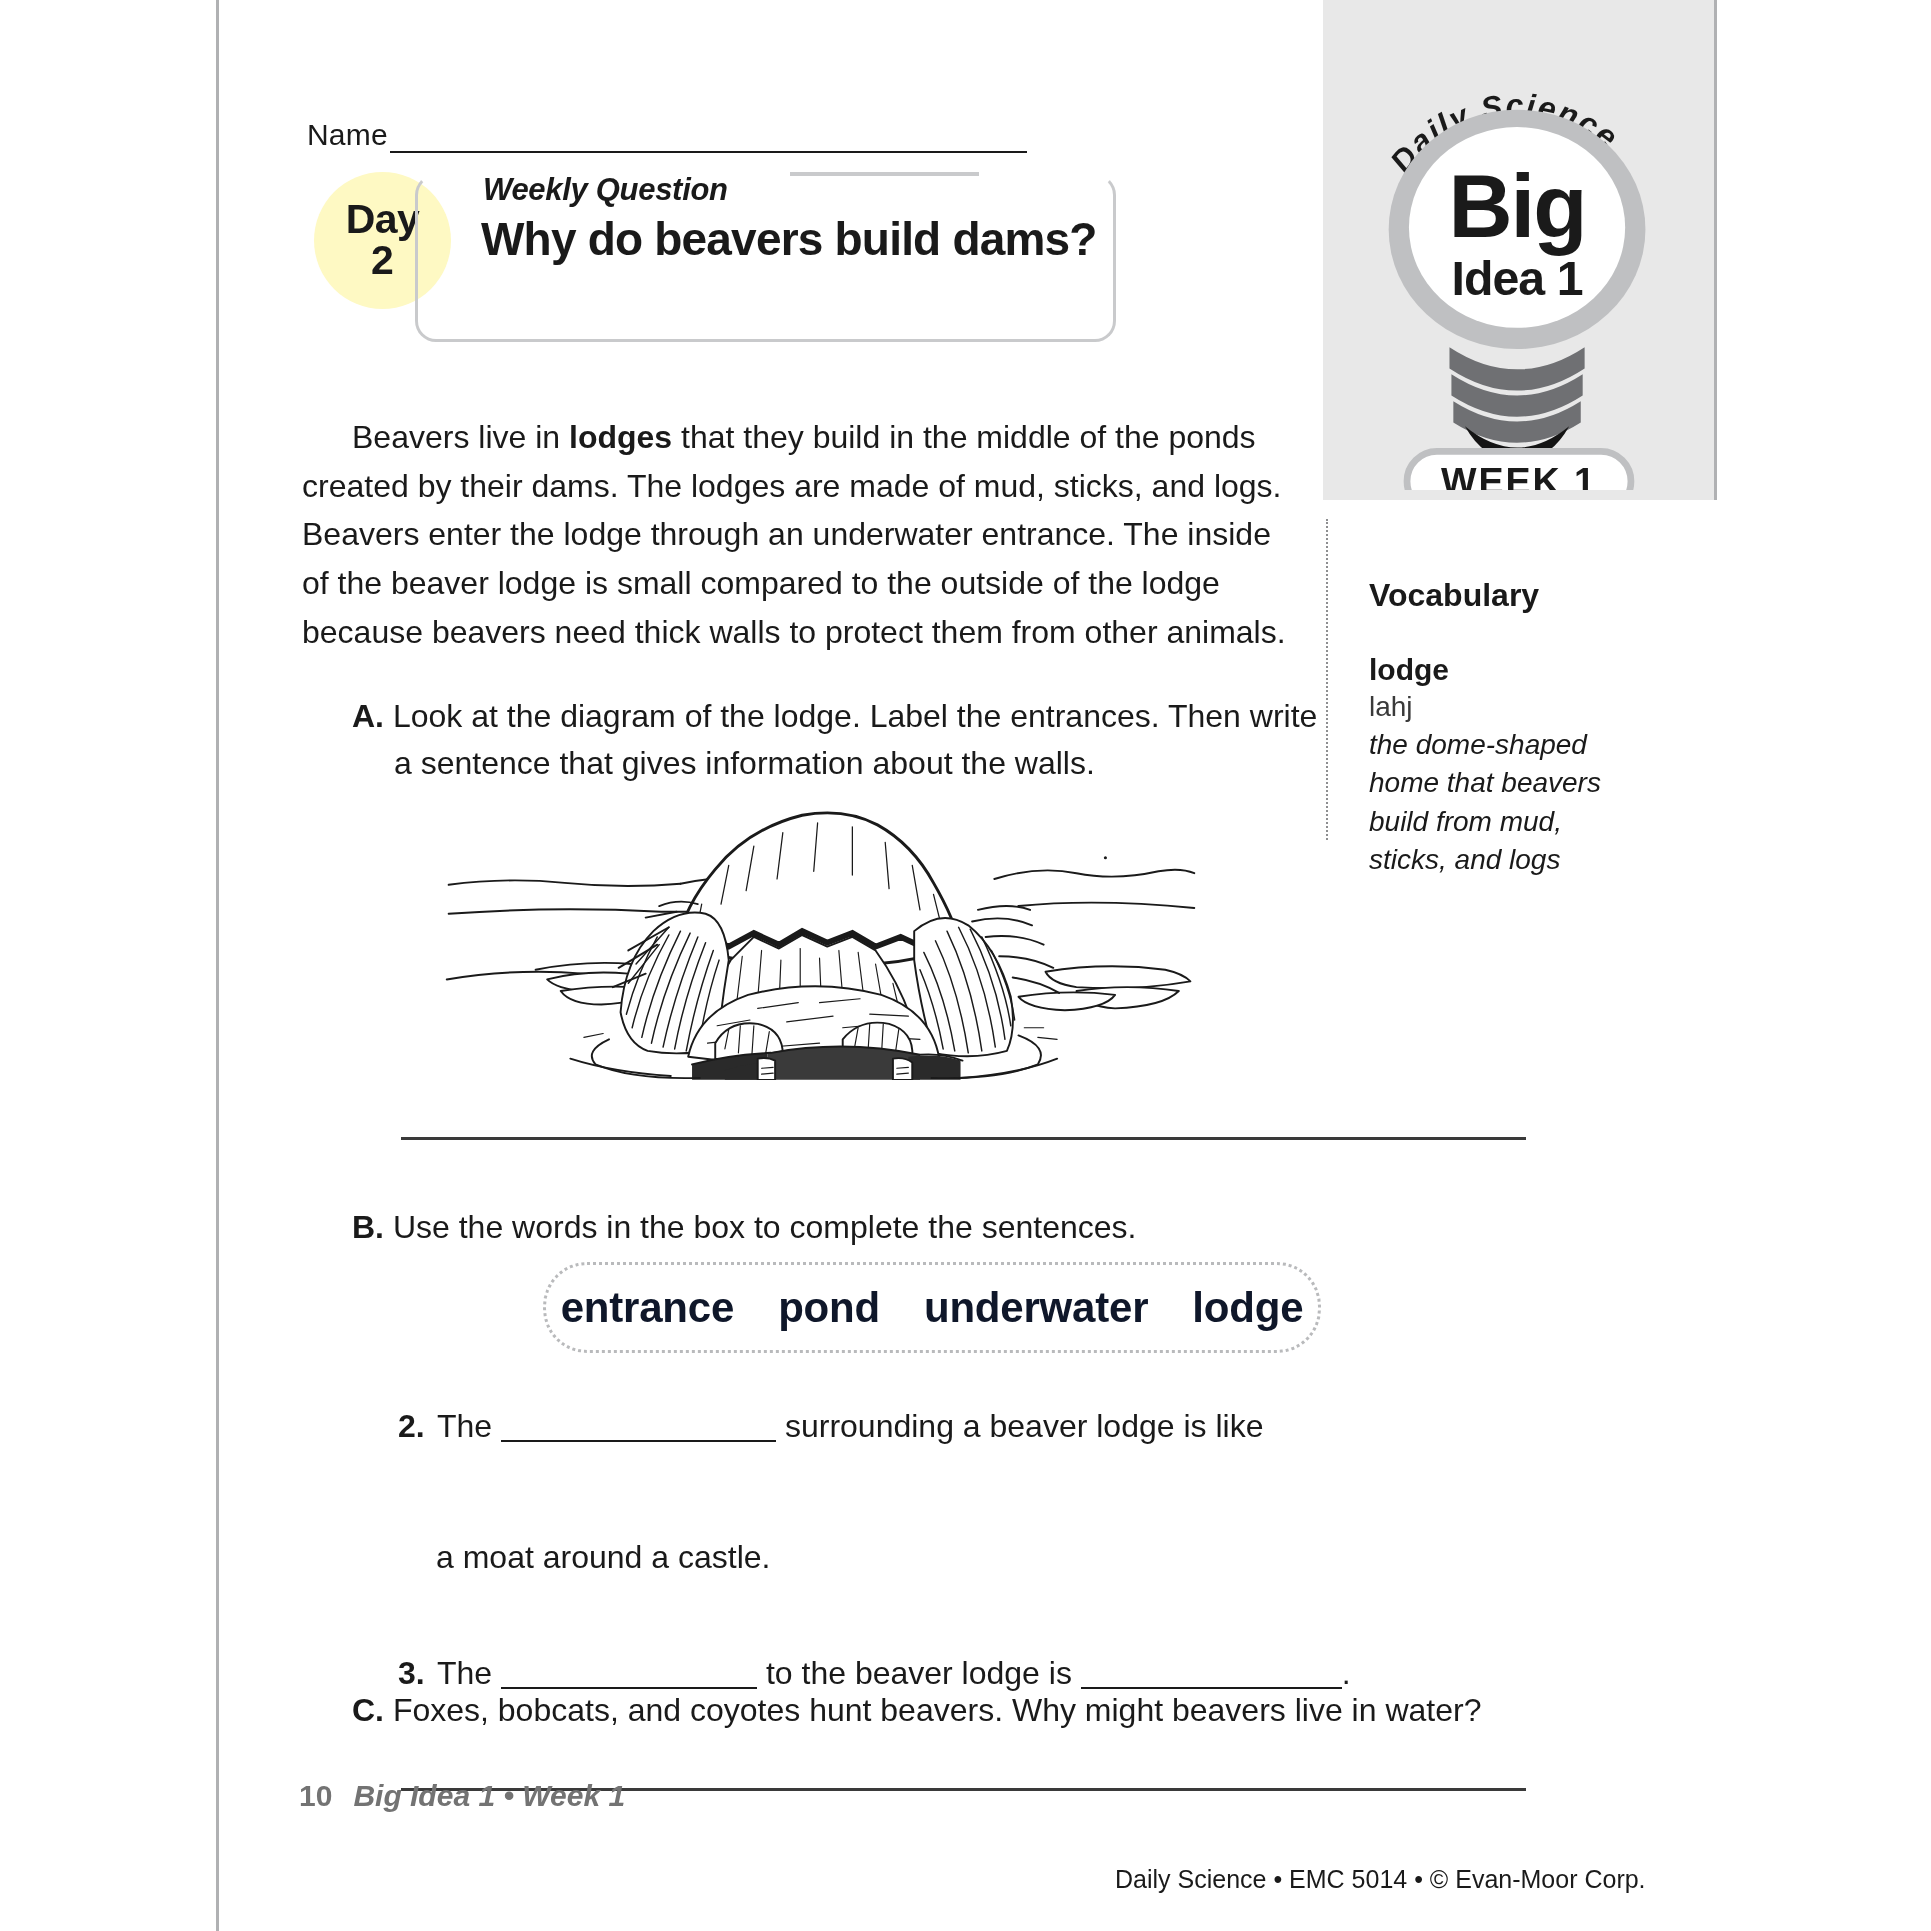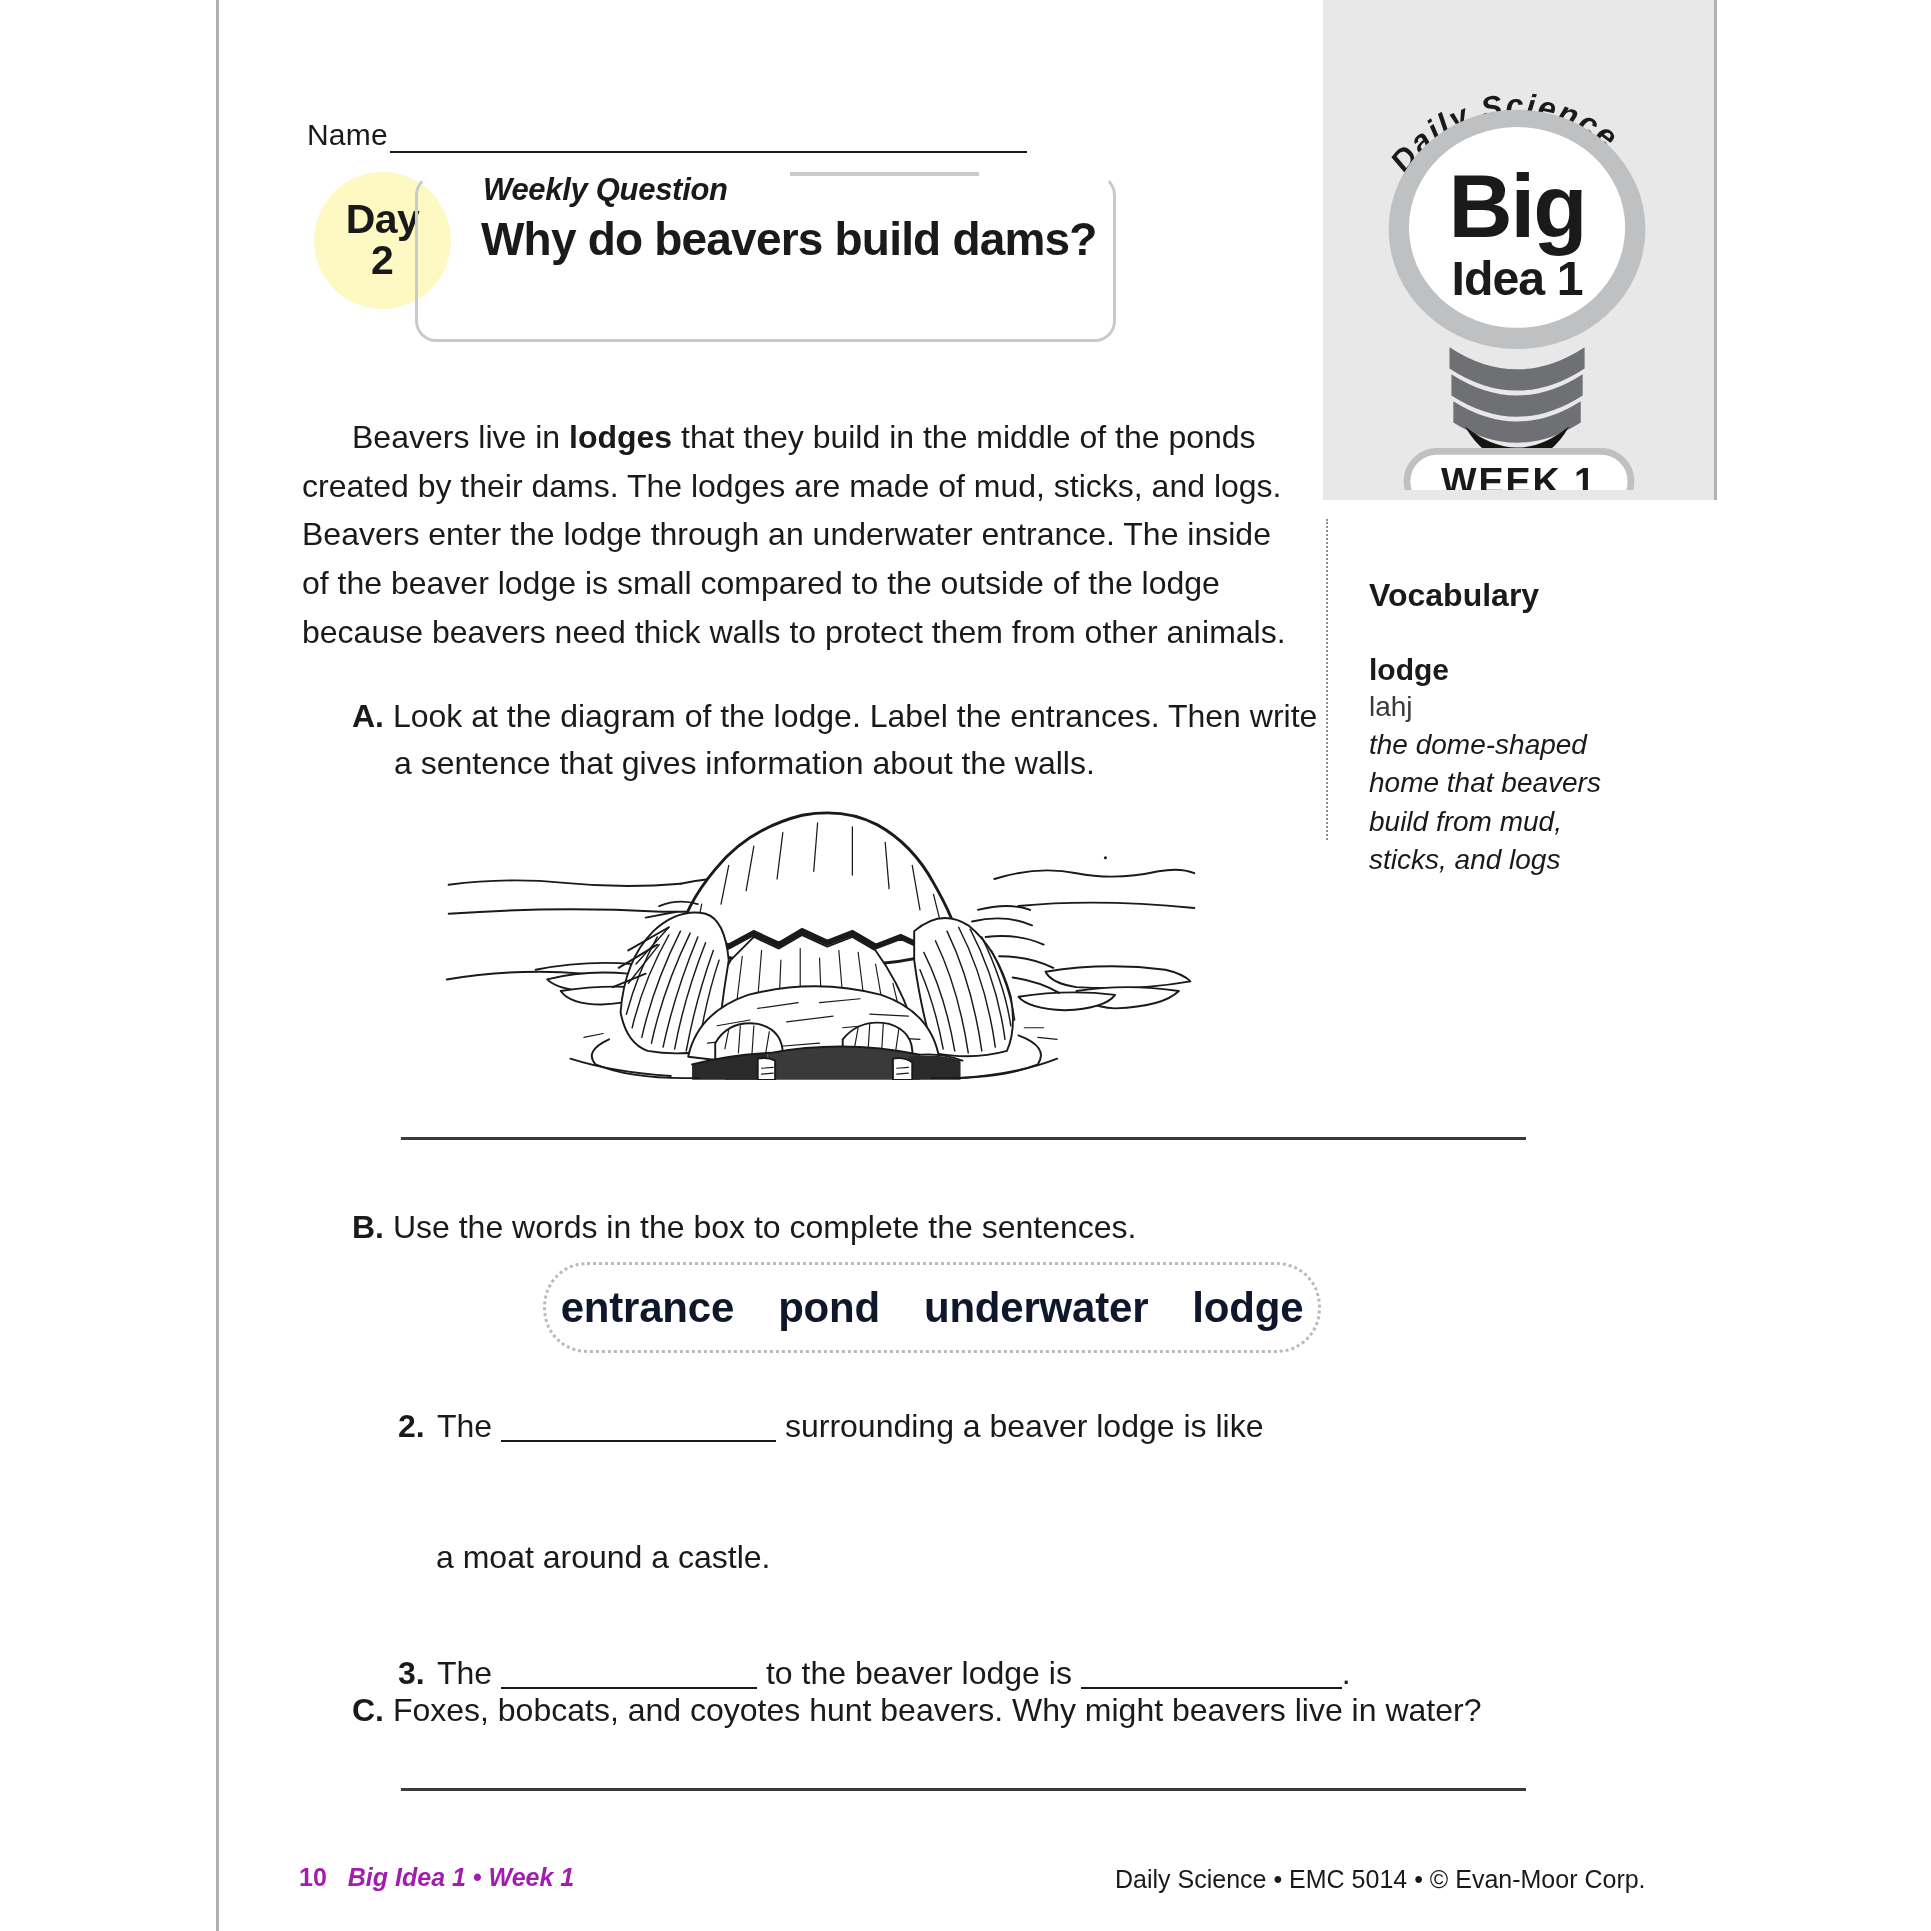--- a/index.html
+++ b/index.html
@@ -129,21 +129,21 @@
     position:absolute;left:1326px;top:519px;width:0;height:321px;
     border-left:2.9px dotted #8d8e90;
   }
   .vocab{position:absolute;left:1369px;top:577px;width:251px;}
   .vocab-title{font-size:32px;font-weight:bold;color:#1a1a1a;margin:0 0 37px 0;}
   .vocab-word{font-size:30px;font-weight:bold;color:#1a1a1a;line-height:1.28;}
   .vocab-phon{font-size:28px;color:#3a3a3a;line-height:1.32;}
   .vocab-def{font-size:28px;font-style:italic;color:#1a1a1a;line-height:1.36;}
 
   
-  .footer-left{position:absolute;left:299px;top:1863px;font-size:25px;color:#a21caf;}
+  .footer-left{position:absolute;left:299px;top:1779px;font-size:30px;color:#737373;}
   .footer-pg{font-weight:bold;}
   .footer-ref{font-weight:bold;font-style:italic;margin-left:21px;}
   .footer-right{position:absolute;left:1115px;top:1865px;font-size:25px;color:#1a1a1a;}
 
   
   .bulb-wrap{position:absolute;left:1347px;top:46px;width:343px;height:444px;}
   .bulb-wrap svg{display:block;width:100%;height:100%;}
 </style>
 </head>
 <body>

